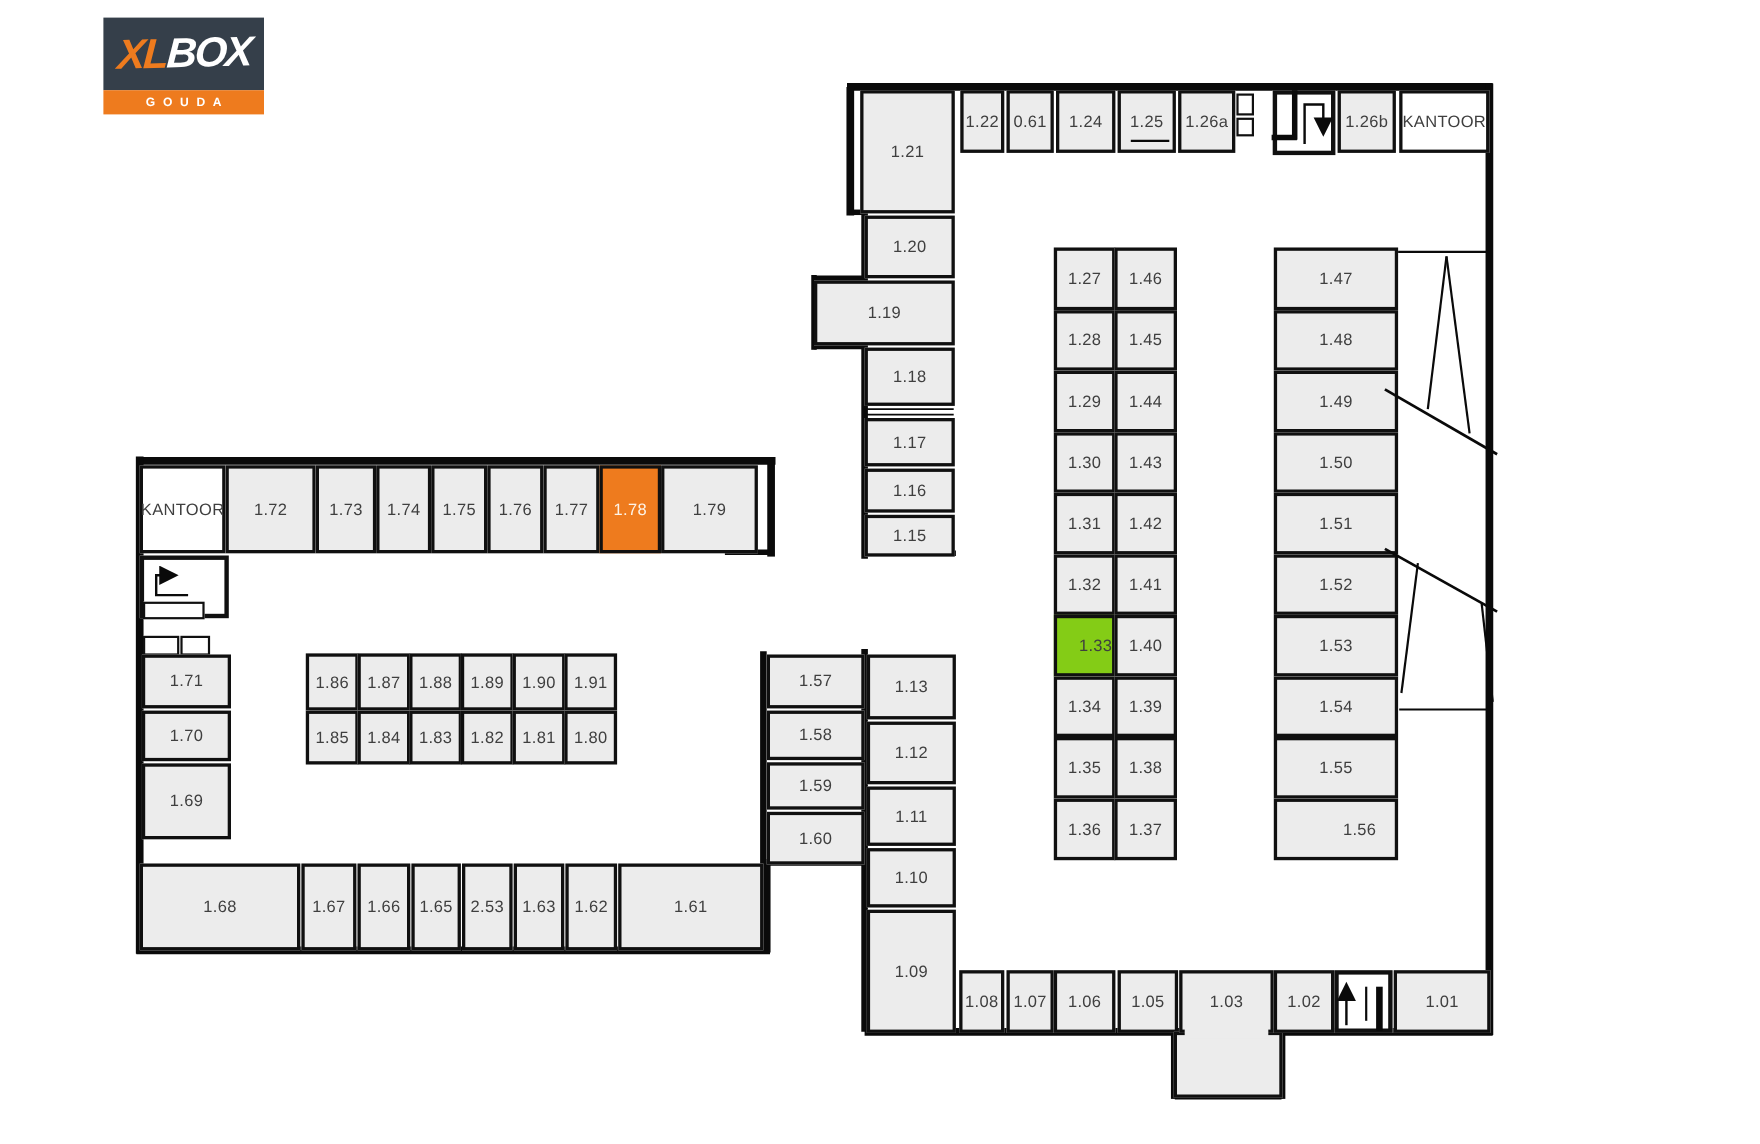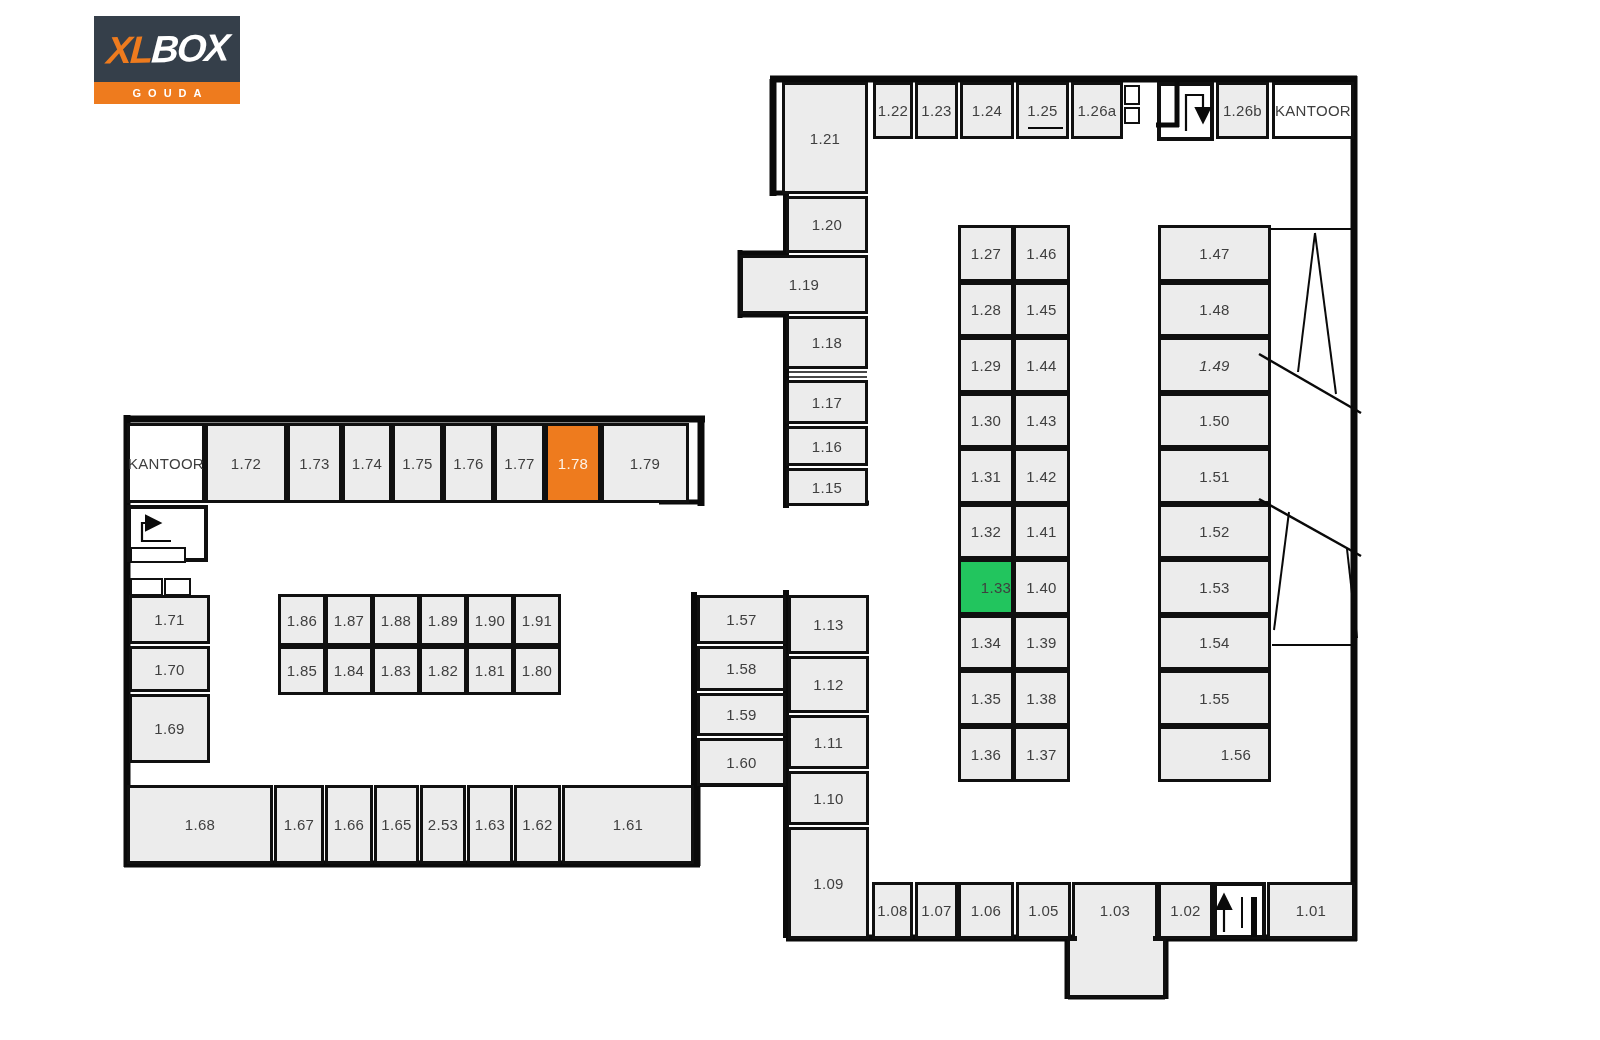--- a/index.html
+++ b/index.html
@@ -115,52 +115,52 @@
       <div class="room" style="left: 788px; top: 771px; width: 81px; height: 54px; background: rgb(236, 236, 236);">1.10</div>
       <div class="room" style="left: 788px; top: 827px; width: 81px; height: 112px; background: rgb(236, 236, 236);">1.09</div>
       <div class="room" style="left: 782px; top: 82px; width: 86px; height: 112px; background: rgb(236, 236, 236);">1.21</div>
       <div class="room" style="left: 786px; top: 196px; width: 82px; height: 57px; background: rgb(236, 236, 236);">1.20</div>
       <div class="room" style="left: 740px; top: 255px; width: 128px; height: 59px; background: rgb(236, 236, 236);">1.19</div>
       <div class="room" style="left: 786px; top: 316px; width: 82px; height: 53px; background: rgb(236, 236, 236);">1.18</div>
       <div class="room" style="left: 786px; top: 380px; width: 82px; height: 44px; background: rgb(236, 236, 236);">1.17</div>
       <div class="room" style="left: 786px; top: 426px; width: 82px; height: 40px; background: rgb(236, 236, 236);">1.16</div>
       <div class="room" style="left: 786px; top: 468px; width: 82px; height: 38px; background: rgb(236, 236, 236);">1.15</div>
       <div class="room" style="left: 873px; top: 82px; width: 40px; height: 57px; background: rgb(236, 236, 236);">1.22</div>
-      <div class="room" style="left: 915px; top: 82px; width: 43px; height: 57px; background: rgb(236, 236, 236);">1.23</div>
+      <div class="room" style="left: 915px; top: 82px; width: 43px; height: 57px; background: rgb(236, 236, 236);">0.61</div>
       <div class="room" style="left: 960px; top: 82px; width: 54px; height: 57px; background: rgb(236, 236, 236);">1.24</div>
       <div class="room" style="left: 1016px; top: 82px; width: 53px; height: 57px; background: rgb(236, 236, 236);">1.25</div>
       <div class="room" style="left: 1071px; top: 82px; width: 52px; height: 57px; background: rgb(236, 236, 236);">1.26a</div>
       <div class="room thin" style="left: 1124px; top: 85px; width: 16px; height: 20px; background: rgb(255, 255, 255);"></div>
       <div class="room thin" style="left: 1124px; top: 107px; width: 16px; height: 17px; background: rgb(255, 255, 255);"></div>
       <div class="room stairbox" style="left: 1157px; top: 82px; width: 57px; height: 59px; background: rgb(255, 255, 255);"></div>
       <div class="room" style="left: 1216px; top: 82px; width: 53px; height: 57px; background: rgb(236, 236, 236);">1.26b</div>
       <div class="room" style="left: 1272px; top: 82px; width: 82px; height: 57px; background: rgb(255, 255, 255);">KANTOOR</div>
       <div class="room" style="left: 958px; top: 225px; width: 56px; height: 57px; background: rgb(236, 236, 236);">1.27</div>
       <div class="room" style="left: 958px; top: 282px; width: 56px; height: 55px; background: rgb(236, 236, 236);">1.28</div>
       <div class="room" style="left: 958px; top: 337px; width: 56px; height: 56px; background: rgb(236, 236, 236);">1.29</div>
       <div class="room" style="left: 958px; top: 393px; width: 56px; height: 55px; background: rgb(236, 236, 236);">1.30</div>
       <div class="room" style="left: 958px; top: 448px; width: 56px; height: 56px; background: rgb(236, 236, 236);">1.31</div>
       <div class="room" style="left: 958px; top: 504px; width: 56px; height: 55px; background: rgb(236, 236, 236);">1.32</div>
-      <div class="room" style="left: 958px; top: 559px; width: 56px; height: 56px; background: #22c55e; padding-left: 20px;">1.33</div>
+      <div class="room" style="left: 958px; top: 559px; width: 56px; height: 56px; background: #84cc16; padding-left: 20px;">1.33</div>
       <div class="room" style="left: 958px; top: 615px; width: 56px; height: 55px; background: rgb(236, 236, 236);">1.34</div>
       <div class="room" style="left: 958px; top: 670px; width: 56px; height: 56px; background: rgb(236, 236, 236);">1.35</div>
       <div class="room" style="left: 958px; top: 726px; width: 56px; height: 56px; background: rgb(236, 236, 236);">1.36</div>
       <div class="room" style="left: 1013px; top: 225px; width: 57px; height: 57px; background: rgb(236, 236, 236);">1.46</div>
       <div class="room" style="left: 1013px; top: 282px; width: 57px; height: 55px; background: rgb(236, 236, 236);">1.45</div>
       <div class="room" style="left: 1013px; top: 337px; width: 57px; height: 56px; background: rgb(236, 236, 236);">1.44</div>
       <div class="room" style="left: 1013px; top: 393px; width: 57px; height: 55px; background: rgb(236, 236, 236);">1.43</div>
       <div class="room" style="left: 1013px; top: 448px; width: 57px; height: 56px; background: rgb(236, 236, 236); text-align: right;">1.42</div>
       <div class="room" style="left: 1013px; top: 504px; width: 57px; height: 55px; background: rgb(236, 236, 236);">1.41</div>
       <div class="room" style="left: 1013px; top: 559px; width: 57px; height: 56px; background: rgb(236, 236, 236);">1.40</div>
       <div class="room" style="left: 1013px; top: 615px; width: 57px; height: 55px; background: rgb(236, 236, 236);">1.39</div>
       <div class="room" style="left: 1013px; top: 670px; width: 57px; height: 56px; background: rgb(236, 236, 236);">1.38</div>
       <div class="room" style="left: 1013px; top: 726px; width: 57px; height: 56px; background: rgb(236, 236, 236);">1.37</div>
       <div class="room" style="left: 1158px; top: 225px; width: 113px; height: 57px; background: rgb(236, 236, 236);">1.47</div>
       <div class="room" style="left: 1158px; top: 282px; width: 113px; height: 55px; background: rgb(236, 236, 236);">1.48</div>
-      <div class="room" style="left: 1158px; top: 337px; width: 113px; height: 56px; background: rgb(236, 236, 236); font-style: italic;">1.49</div>
+      <div class="room" style="left: 1158px; top: 337px; width: 113px; height: 56px; background: rgb(236, 236, 236);">1.49</div>
       <div class="room" style="left: 1158px; top: 393px; width: 113px; height: 55px; background: rgb(236, 236, 236);">1.50</div>
       <div class="room" style="left: 1158px; top: 448px; width: 113px; height: 56px; background: rgb(236, 236, 236);">1.51</div>
       <div class="room" style="left: 1158px; top: 504px; width: 113px; height: 55px; background: rgb(236, 236, 236);">1.52</div>
       <div class="room" style="left: 1158px; top: 559px; width: 113px; height: 56px; background: rgb(236, 236, 236);">1.53</div>
       <div class="room" style="left: 1158px; top: 615px; width: 113px; height: 55px; background: rgb(236, 236, 236);">1.54</div>
       <div class="room" style="left: 1158px; top: 670px; width: 113px; height: 56px; background: rgb(236, 236, 236);">1.55</div>
       <div class="room" style="left: 1158px; top: 726px; width: 113px; height: 56px; background: rgb(236, 236, 236); padding-left: 43px;">1.56</div>
       <div class="room" style="left: 872px; top: 882px; width: 41px; height: 57px; background: rgb(236, 236, 236);">1.08</div>
       <div class="room" style="left: 915px; top: 882px; width: 43px; height: 57px; background: rgb(236, 236, 236);">1.07</div>
       <div class="room" style="left: 958px; top: 882px; width: 56px; height: 57px; background: rgb(236, 236, 236);">1.06</div>

